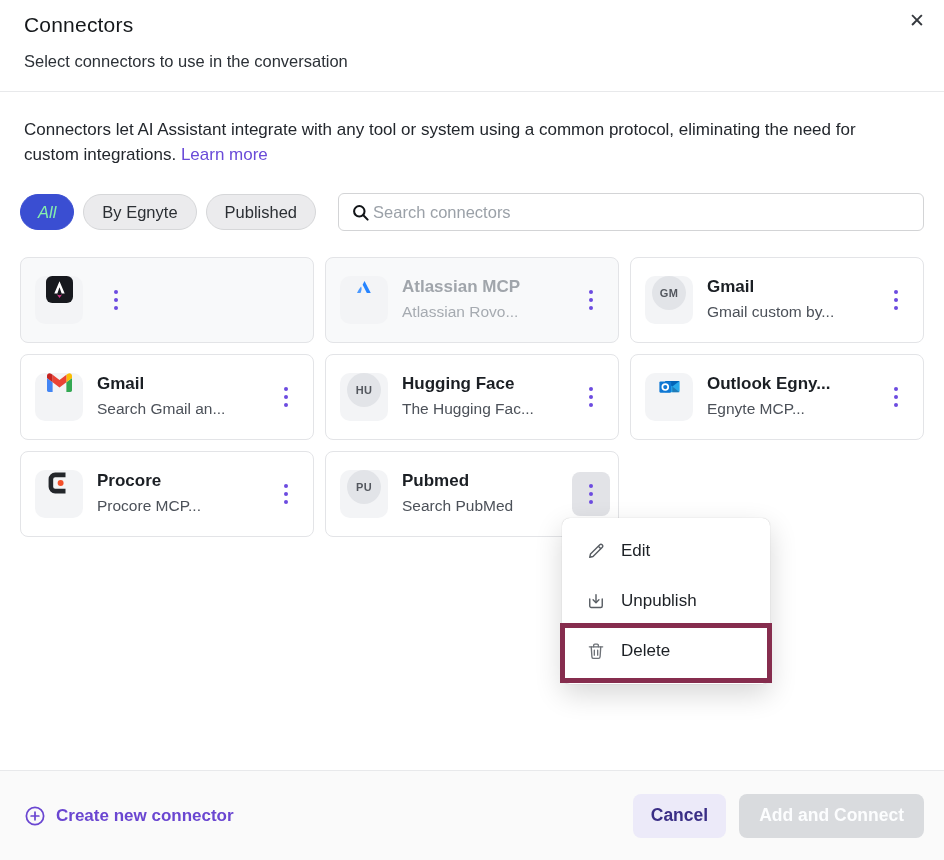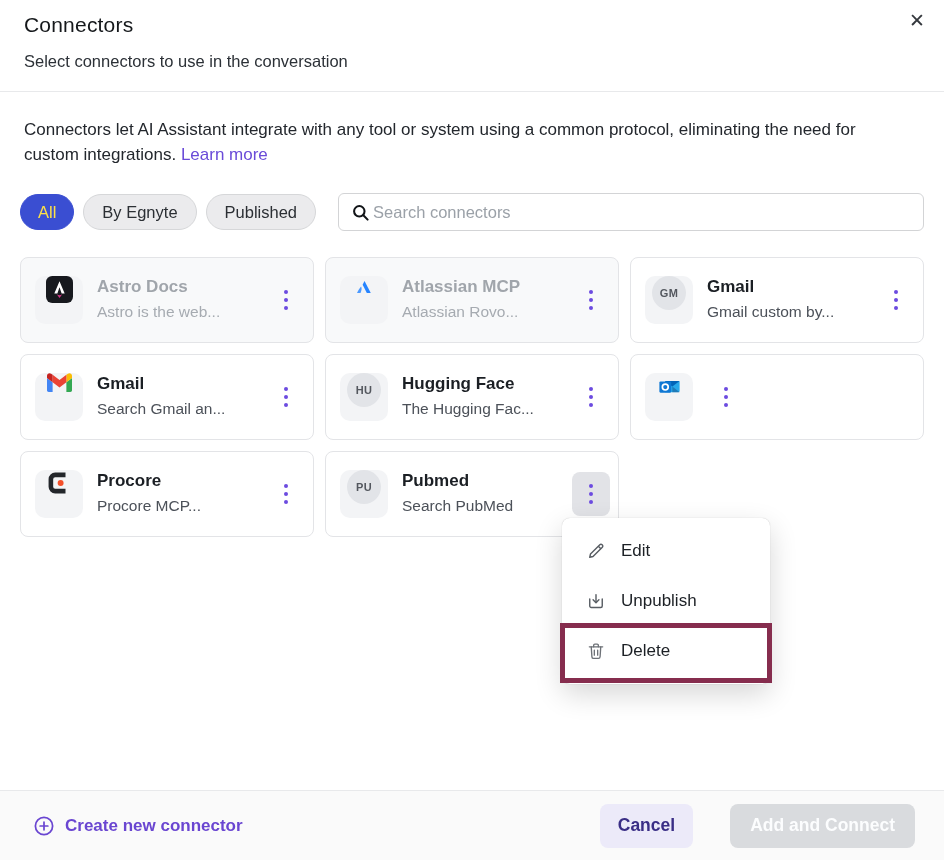--- a/index.html
+++ b/index.html
@@ -16,21 +16,21 @@
 
   
   .content { padding:26px 20px 0; }
   .intro { padding:0 4px; font-size:17px; line-height:1.45; color:#23272d; max-width:840px; }
   .learn-more { color:#6A4BD8; text-decoration:none; cursor:pointer; }
 
   .toolbar { margin-top:26px; display:flex; align-items:center; }
   .pills { display:flex; gap:9px; }
   .pill { height:36px; padding:0 18px; border-radius:18px; background:#ebebed; border:1px solid #d6d7d9;
     font-size:16.5px; color:#2b2f34; font-family:inherit; cursor:pointer; white-space:nowrap; }
-  .pill.active { background:#3A4ED2; border-color:#3A4ED2; color:#fde047; padding:8px 17px; }
+  .pill.active { background:#3A4ED2; border-color:#3A4ED2; color:#86efac; padding:8px 17px;font-style:italic; }
   .search { flex:1; margin-left:22px; height:38px; border:1px solid #d3d4d6; border-radius:6px; background:#fff;
     display:flex; align-items:center; padding:0 12px; gap:3px; }
   .search input { flex:1; border:none; outline:none; font-size:16.5px; color:#1c2025; font-family:inherit; background:transparent; }
   .search input::placeholder { color:#9ba1a8; }
 
   
   .grid { margin-top:26px; display:grid; grid-template-columns:repeat(3,1fr); gap:11px; }
   .card { position:relative; height:86px; background:#fff; border:1px solid #e3e4e7; border-radius:8px;
     display:flex; align-items:center; gap:14px; padding:0 14px; cursor:pointer; }
   .card.muted { background:#f8f9fa; }
@@ -49,22 +49,22 @@
 
   
   .menu { position:absolute; left:562px; top:518px; width:208px; background:#fff; border-radius:8px; z-index:5;
     box-shadow:0 0 1px rgba(0,0,0,.25), 0 10px 28px rgba(0,0,0,.16); padding:8px 0; }
   .menu-item { height:50px; display:flex; align-items:center; gap:15px; padding:0 24px; font-size:17px; color:#1c2025; cursor:pointer; }
   .menu-item svg { flex:none; }
   .annotation-box { position:absolute; left:560px; top:623px; width:212px; height:60px; border:5px solid #862D4E;
     z-index:6; pointer-events:none; }
 
   
-  .ftr { position:absolute; left:0; right:0; bottom:0; height:70px; background:#fafafa; border-top:1px solid #e8e9eb;
-    display:flex; align-items:center; padding:0 29px;gap:24px; }
+  .ftr { position:absolute; left:0; right:0; bottom:0; height:90px; background:#fafafa; border-top:1px solid #e8e9eb;
+    display:flex; align-items:center; padding:0 20px; }
   .create-new { display:flex; align-items:center; gap:10px; background:none; border:none; cursor:pointer;
     color:#6A46D1; font-size:17px; font-weight:bold; font-family:inherit; padding:4px; }
   .ftr-spacer { flex:1; }
   .btn { height:44px; border:none; border-radius:8px; font-family:inherit; font-size:17.5px; font-weight:bold; cursor:pointer; }
   .btn-cancel { padding:0 18px; background:#ECEAF9; color:#3A2E86; margin-right:13px; }
   .btn-add { padding:0 20px; background:#D9DBDE; color:#FCFDFE; cursor:default; }
 </style>
 </head>
 <body>
 
@@ -103,24 +103,20 @@
     <div class="grid">
 
       <div class="card muted">
         <div class="tile">
           <svg width="27" height="27" viewBox="0 0 48 48">
               <rect width="48" height="48" rx="11" fill="#17191E"></rect>
               <path fill="#fff" d="M24 9.5 33.2 31h-5.4l-3.8-11.2L20.2 31h-5.4z"></path>
               <path fill="#D83A8C" d="M19.2 32.5q4.8 3.2 9.6 0L24 39z"></path>
             </svg>
         </div>
-        <div class="card-text">
-          <div class="card-name">Astro Docs</div>
-          <div class="card-desc">Astro is the web...</div>
-        </div>
         <button class="kebab">
             <i></i>
             <i></i>
             <i></i>
           </button>
       </div>
 
       <div class="card muted">
         <div class="tile">
           <svg width="26" height="26" viewBox="0 0 48 48">
@@ -193,20 +189,24 @@
       <div class="card">
         <div class="tile">
           <svg width="27" height="27" viewBox="0 0 48 48">
               <path fill="#28A8EA" d="M16 14h24a2 2 0 0 1 2 2v16a2 2 0 0 1-2 2H16z"></path>
               <path fill="#0364B8" d="M16 14h26l-13 10z"></path>
               <path fill="#14447D" d="M29 24l13 10H29z" opacity=".45"></path>
               <rect x="6" y="15" width="21" height="20" rx="2" fill="#0F78D4"></rect>
               <circle cx="16.5" cy="25" r="5.2" fill="none" stroke="#fff" stroke-width="3"></circle>
             </svg>
         </div>
+        <div class="card-text">
+          <div class="card-name">Outlook Egny...</div>
+          <div class="card-desc">Egnyte MCP...</div>
+        </div>
         <button class="kebab">
             <i></i>
             <i></i>
             <i></i>
           </button>
       </div>
 
       <div class="card">
         <div class="tile">
           <svg width="26" height="26" viewBox="0 0 48 48">

